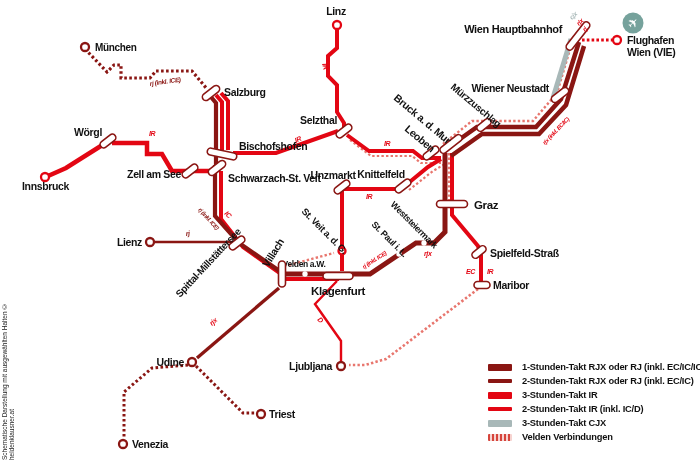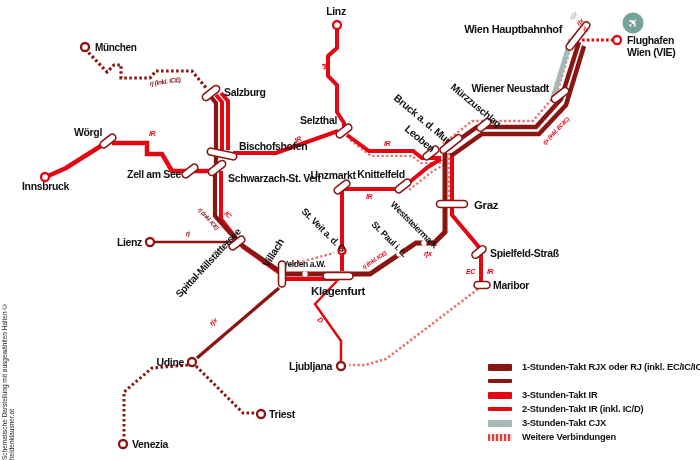--- a/index.html
+++ b/index.html
@@ -224,33 +224,34 @@
       </g>
   </svg>
 
   <div id="legend">
       <div class="lg-row">
         <div class="lg-swatch sw-dark-thick"></div>
         <div class="lg-label">1-Stunden-Takt RJX oder RJ (inkl. EC/IC/ICE)</div>
       </div>
       <div class="lg-row">
         <div class="lg-swatch sw-dark-thin"></div>
+        <div class="lg-label">2-Stunden-Takt RJX oder RJ (inkl. EC/IC)</div>
       </div>
       <div class="lg-row">
         <div class="lg-swatch sw-red-thick"></div>
         <div class="lg-label">3-Stunden-Takt IR</div>
       </div>
       <div class="lg-row">
         <div class="lg-swatch sw-red-thin"></div>
         <div class="lg-label">2-Stunden-Takt IR (inkl. IC/D)</div>
       </div>
       <div class="lg-row">
         <div class="lg-swatch sw-gray"></div>
         <div class="lg-label">3-Stunden-Takt CJX</div>
       </div>
       <div class="lg-row">
         <div class="lg-swatch sw-dotted"></div>
-        <div class="lg-label">Weitere Verbindungen</div>
+        <div class="lg-label">Velden Verbindungen</div>
       </div>
     </div>
 
   <div id="attribution">Schematische Darstellung mit ausgewählten Halten © heldenklausner.at</div>
 </div>
 
 </body></html>

